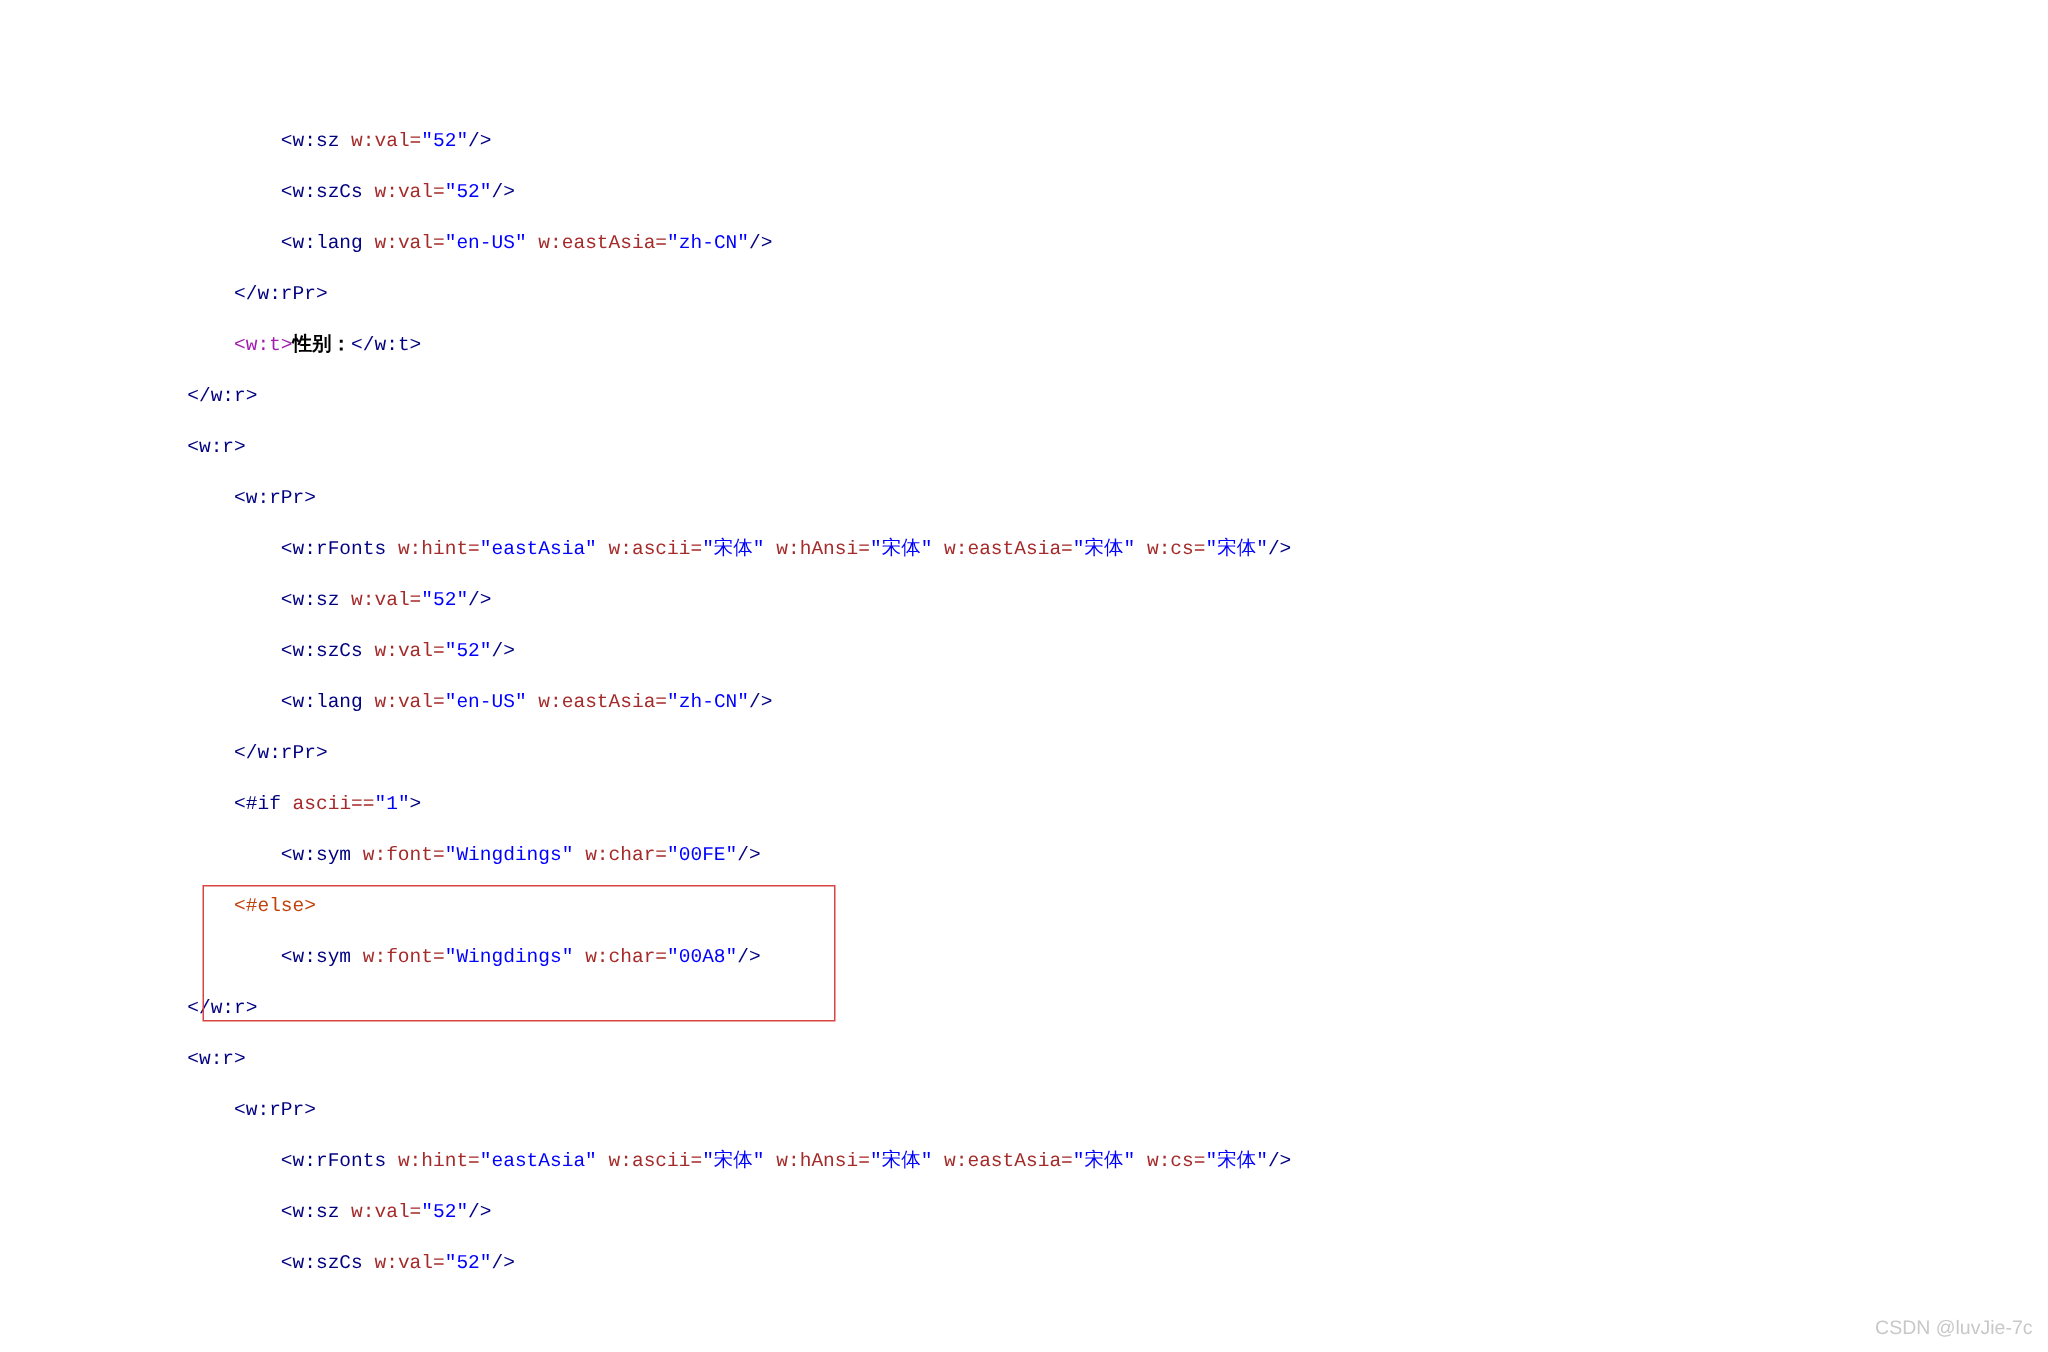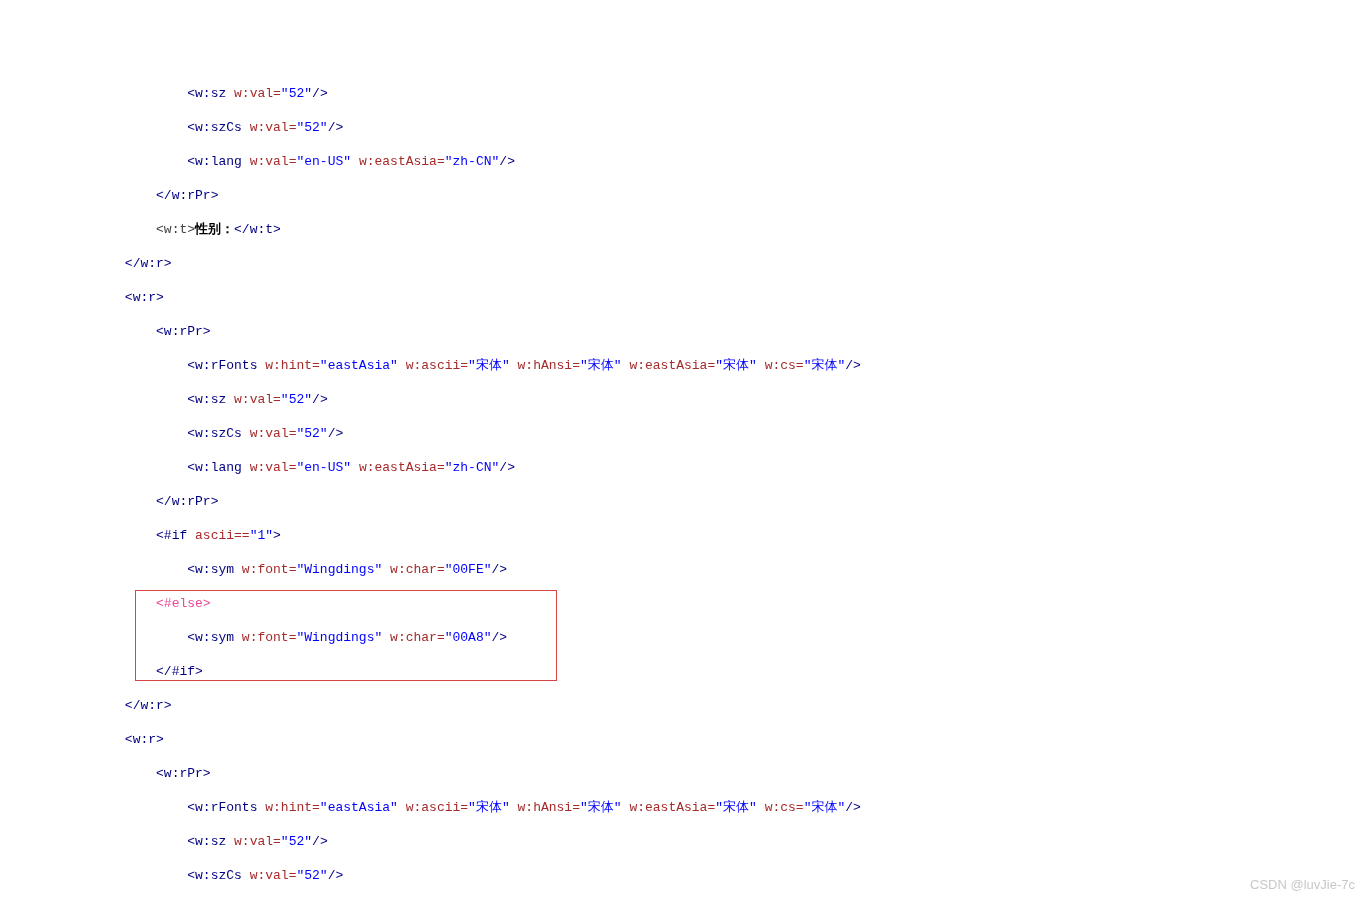--- a/index.html
+++ b/index.html
@@ -36,34 +36,33 @@
 </head>
 <body>
 
 
 
 <div class="code-container">
 <span class="line"><span>                        </span><span style="color:#000080">&lt;w:sz </span><span style="color:#a52a2a">w:val=</span><span style="color:#0000ff">"52"</span><span style="color:#000080">/&gt;</span></span>
 <span class="line"><span>                        </span><span style="color:#000080">&lt;w:szCs </span><span style="color:#a52a2a">w:val=</span><span style="color:#0000ff">"52"</span><span style="color:#000080">/&gt;</span></span>
 <span class="line"><span>                        </span><span style="color:#000080">&lt;w:lang </span><span style="color:#a52a2a">w:val=</span><span style="color:#0000ff">"en-US"</span> <span style="color:#a52a2a">w:eastAsia=</span><span style="color:#0000ff">"zh-CN"</span><span style="color:#000080">/&gt;</span></span>
 <span class="line"><span>                    </span><span style="color:#000080">&lt;/w:rPr&gt;</span></span>
-<span class="line"><span>                    </span><span style="color:#404040">&lt;w:t&gt;</span><span style="font-weight:bold">性别：</span><span style="color:#000080">&lt;/w:t&gt;</span></span>
+<span class="line"><span>                    </span><span style="color:#a21caf">&lt;w:t&gt;</span><span style="font-weight:bold">性别：</span><span style="color:#000080">&lt;/w:t&gt;</span></span>
 <span class="line"><span>                </span><span style="color:#000080">&lt;/w:r&gt;</span></span>
 <span class="line"><span>                </span><span style="color:#000080">&lt;w:r&gt;</span></span>
 <span class="line"><span>                    </span><span style="color:#000080">&lt;w:rPr&gt;</span></span>
 <span class="line"><span>                        </span><span style="color:#000080">&lt;w:rFonts </span><span style="color:#a52a2a">w:hint=</span><span style="color:#0000ff">"eastAsia"</span> <span style="color:#a52a2a">w:ascii=</span><span style="color:#0000ff">"宋体"</span> <span style="color:#a52a2a">w:hAnsi=</span><span style="color:#0000ff">"宋体"</span> <span style="color:#a52a2a">w:eastAsia=</span><span style="color:#0000ff">"宋体"</span> <span style="color:#a52a2a">w:cs=</span><span style="color:#0000ff">"宋体"</span><span style="color:#000080">/&gt;</span></span>
 <span class="line"><span>                        </span><span style="color:#000080">&lt;w:sz </span><span style="color:#a52a2a">w:val=</span><span style="color:#0000ff">"52"</span><span style="color:#000080">/&gt;</span></span>
 <span class="line"><span>                        </span><span style="color:#000080">&lt;w:szCs </span><span style="color:#a52a2a">w:val=</span><span style="color:#0000ff">"52"</span><span style="color:#000080">/&gt;</span></span>
 <span class="line"><span>                        </span><span style="color:#000080">&lt;w:lang </span><span style="color:#a52a2a">w:val=</span><span style="color:#0000ff">"en-US"</span> <span style="color:#a52a2a">w:eastAsia=</span><span style="color:#0000ff">"zh-CN"</span><span style="color:#000080">/&gt;</span></span>
 <span class="line"><span>                    </span><span style="color:#000080">&lt;/w:rPr&gt;</span></span>
 <span class="line"><span>                    </span><span style="color:#000080">&lt;#if </span><span style="color:#a52a2a">ascii==</span><span style="color:#0000ff">"1"</span><span style="color:#000080">&gt;</span></span>
 <span class="line"><span>                        </span><span style="color:#000080">&lt;w:sym </span><span style="color:#a52a2a">w:font=</span><span style="color:#0000ff">"Wingdings"</span> <span style="color:#a52a2a">w:char=</span><span style="color:#0000ff">"00FE"</span><span style="color:#000080">/&gt;</span></span>
-<span class="line"><span>                    </span><span style="color:#ec4899">&lt;#else&gt;</span></span>
+<span class="line"><span>                    </span><span style="color:#c2410c">&lt;#else&gt;</span></span>
 <span class="line"><span>                        </span><span style="color:#000080">&lt;w:sym </span><span style="color:#a52a2a">w:font=</span><span style="color:#0000ff">"Wingdings"</span> <span style="color:#a52a2a">w:char=</span><span style="color:#0000ff">"00A8"</span><span style="color:#000080">/&gt;</span></span>
-<span class="line"><span>                    </span><span style="color:#000080">&lt;/#if&gt;</span></span>
 <span class="line"><span>                </span><span style="color:#000080">&lt;/w:r&gt;</span></span>
 <span class="line"><span>                </span><span style="color:#000080">&lt;w:r&gt;</span></span>
 <span class="line"><span>                    </span><span style="color:#000080">&lt;w:rPr&gt;</span></span>
 <span class="line"><span>                        </span><span style="color:#000080">&lt;w:rFonts </span><span style="color:#a52a2a">w:hint=</span><span style="color:#0000ff">"eastAsia"</span> <span style="color:#a52a2a">w:ascii=</span><span style="color:#0000ff">"宋体"</span> <span style="color:#a52a2a">w:hAnsi=</span><span style="color:#0000ff">"宋体"</span> <span style="color:#a52a2a">w:eastAsia=</span><span style="color:#0000ff">"宋体"</span> <span style="color:#a52a2a">w:cs=</span><span style="color:#0000ff">"宋体"</span><span style="color:#000080">/&gt;</span></span>
 <span class="line"><span>                        </span><span style="color:#000080">&lt;w:sz </span><span style="color:#a52a2a">w:val=</span><span style="color:#0000ff">"52"</span><span style="color:#000080">/&gt;</span></span>
 <span class="line"><span>                        </span><span style="color:#000080">&lt;w:szCs </span><span style="color:#a52a2a">w:val=</span><span style="color:#0000ff">"52"</span><span style="color:#000080">/&gt;</span></span>
 
 
 
 

